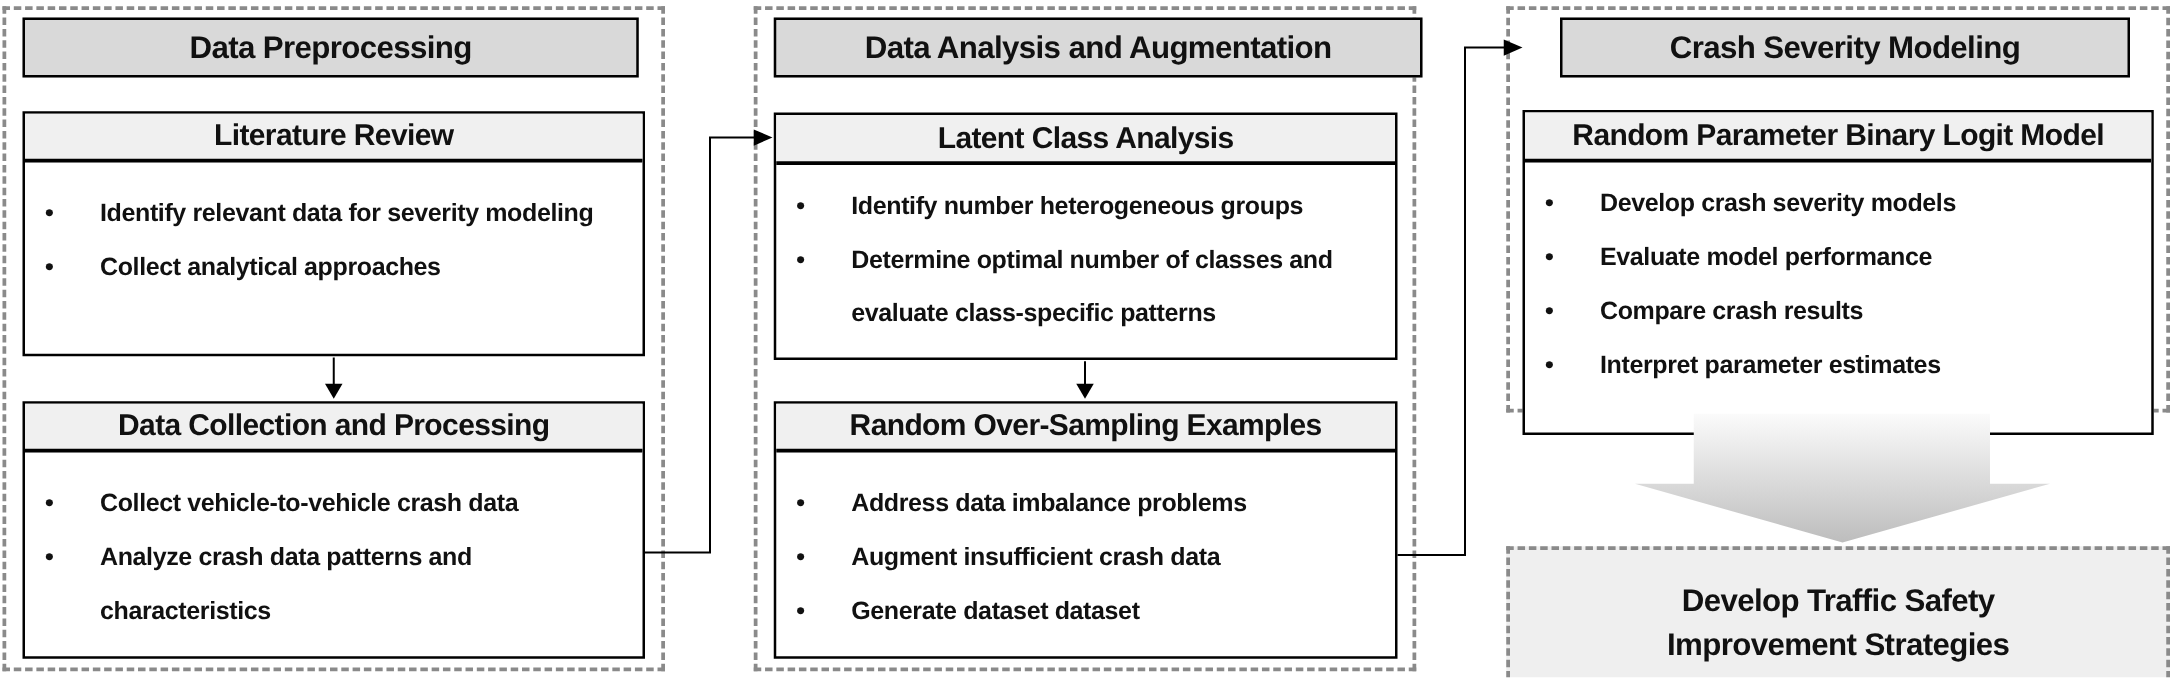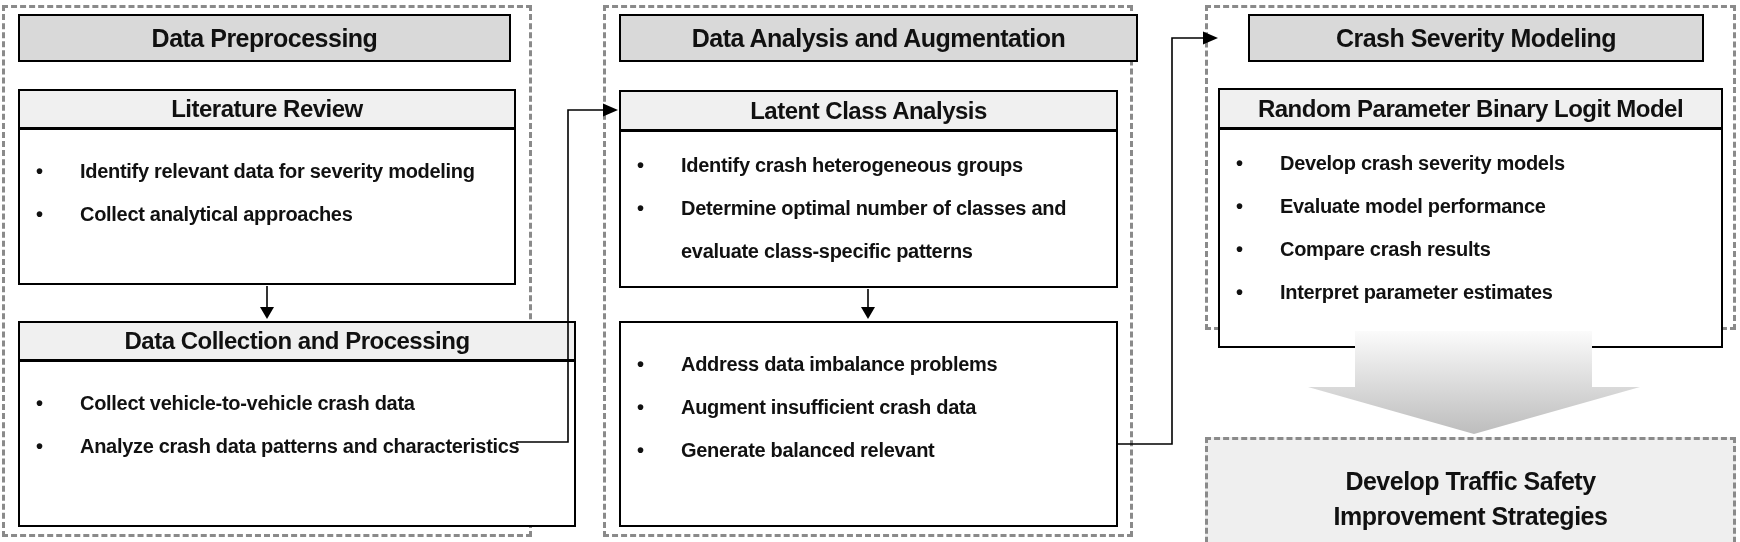--- a/index.html
+++ b/index.html
@@ -54,61 +54,62 @@
         <span class="dot">•</span>
         <span class="txt">Identify relevant data for severity modeling</span>
       </li>
       <li>
         <span class="dot">•</span>
         <span class="txt">Collect analytical approaches</span>
       </li>
     </ul>
   </div>
 
-  <div class="fbox" style="left:18px;top:321px;width:558px;height:206px;">
+  <div class="fbox" style="left:18px;top:321px;width:498px;height:206px;">
     <div class="hd">Data Collection and Processing</div>
     <ul class="bullets">
       <li>
         <span class="dot">•</span>
         <span class="txt">Collect vehicle-to-vehicle crash data</span>
       </li>
       <li>
         <span class="dot">•</span>
         <span class="txt">Analyze crash data patterns and characteristics</span>
       </li>
     </ul>
   </div>
 
   <div class="fbox" style="left:619px;top:90px;width:499px;height:198px;">
     <div class="hd tall">Latent Class Analysis</div>
     <ul class="bullets tight">
       <li>
         <span class="dot">•</span>
-        <span class="txt">Identify crash heterogeneous groups</span>
+        <span class="txt">Identify number heterogeneous groups</span>
       </li>
       <li>
         <span class="dot">•</span>
         <span class="txt">Determine optimal number of classes and evaluate class-specific patterns</span>
       </li>
     </ul>
   </div>
 
   <div class="fbox" style="left:619px;top:321px;width:499px;height:206px;">
+    <div class="hd">Random Over-Sampling Examples</div>
     <ul class="bullets">
       <li>
         <span class="dot">•</span>
         <span class="txt">Address data imbalance problems</span>
       </li>
       <li>
         <span class="dot">•</span>
         <span class="txt">Augment insufficient crash data</span>
       </li>
       <li>
         <span class="dot">•</span>
-        <span class="txt">Generate balanced relevant</span>
+        <span class="txt">Generate dataset dataset</span>
       </li>
     </ul>
   </div>
 
   <div class="fbox" style="left:1218px;top:88px;width:505px;height:260px;">
     <div class="hd tall">Random Parameter Binary Logit Model</div>
     <ul class="bullets tight">
       <li>
         <span class="dot">•</span>
         <span class="txt">Develop crash severity models</span>

